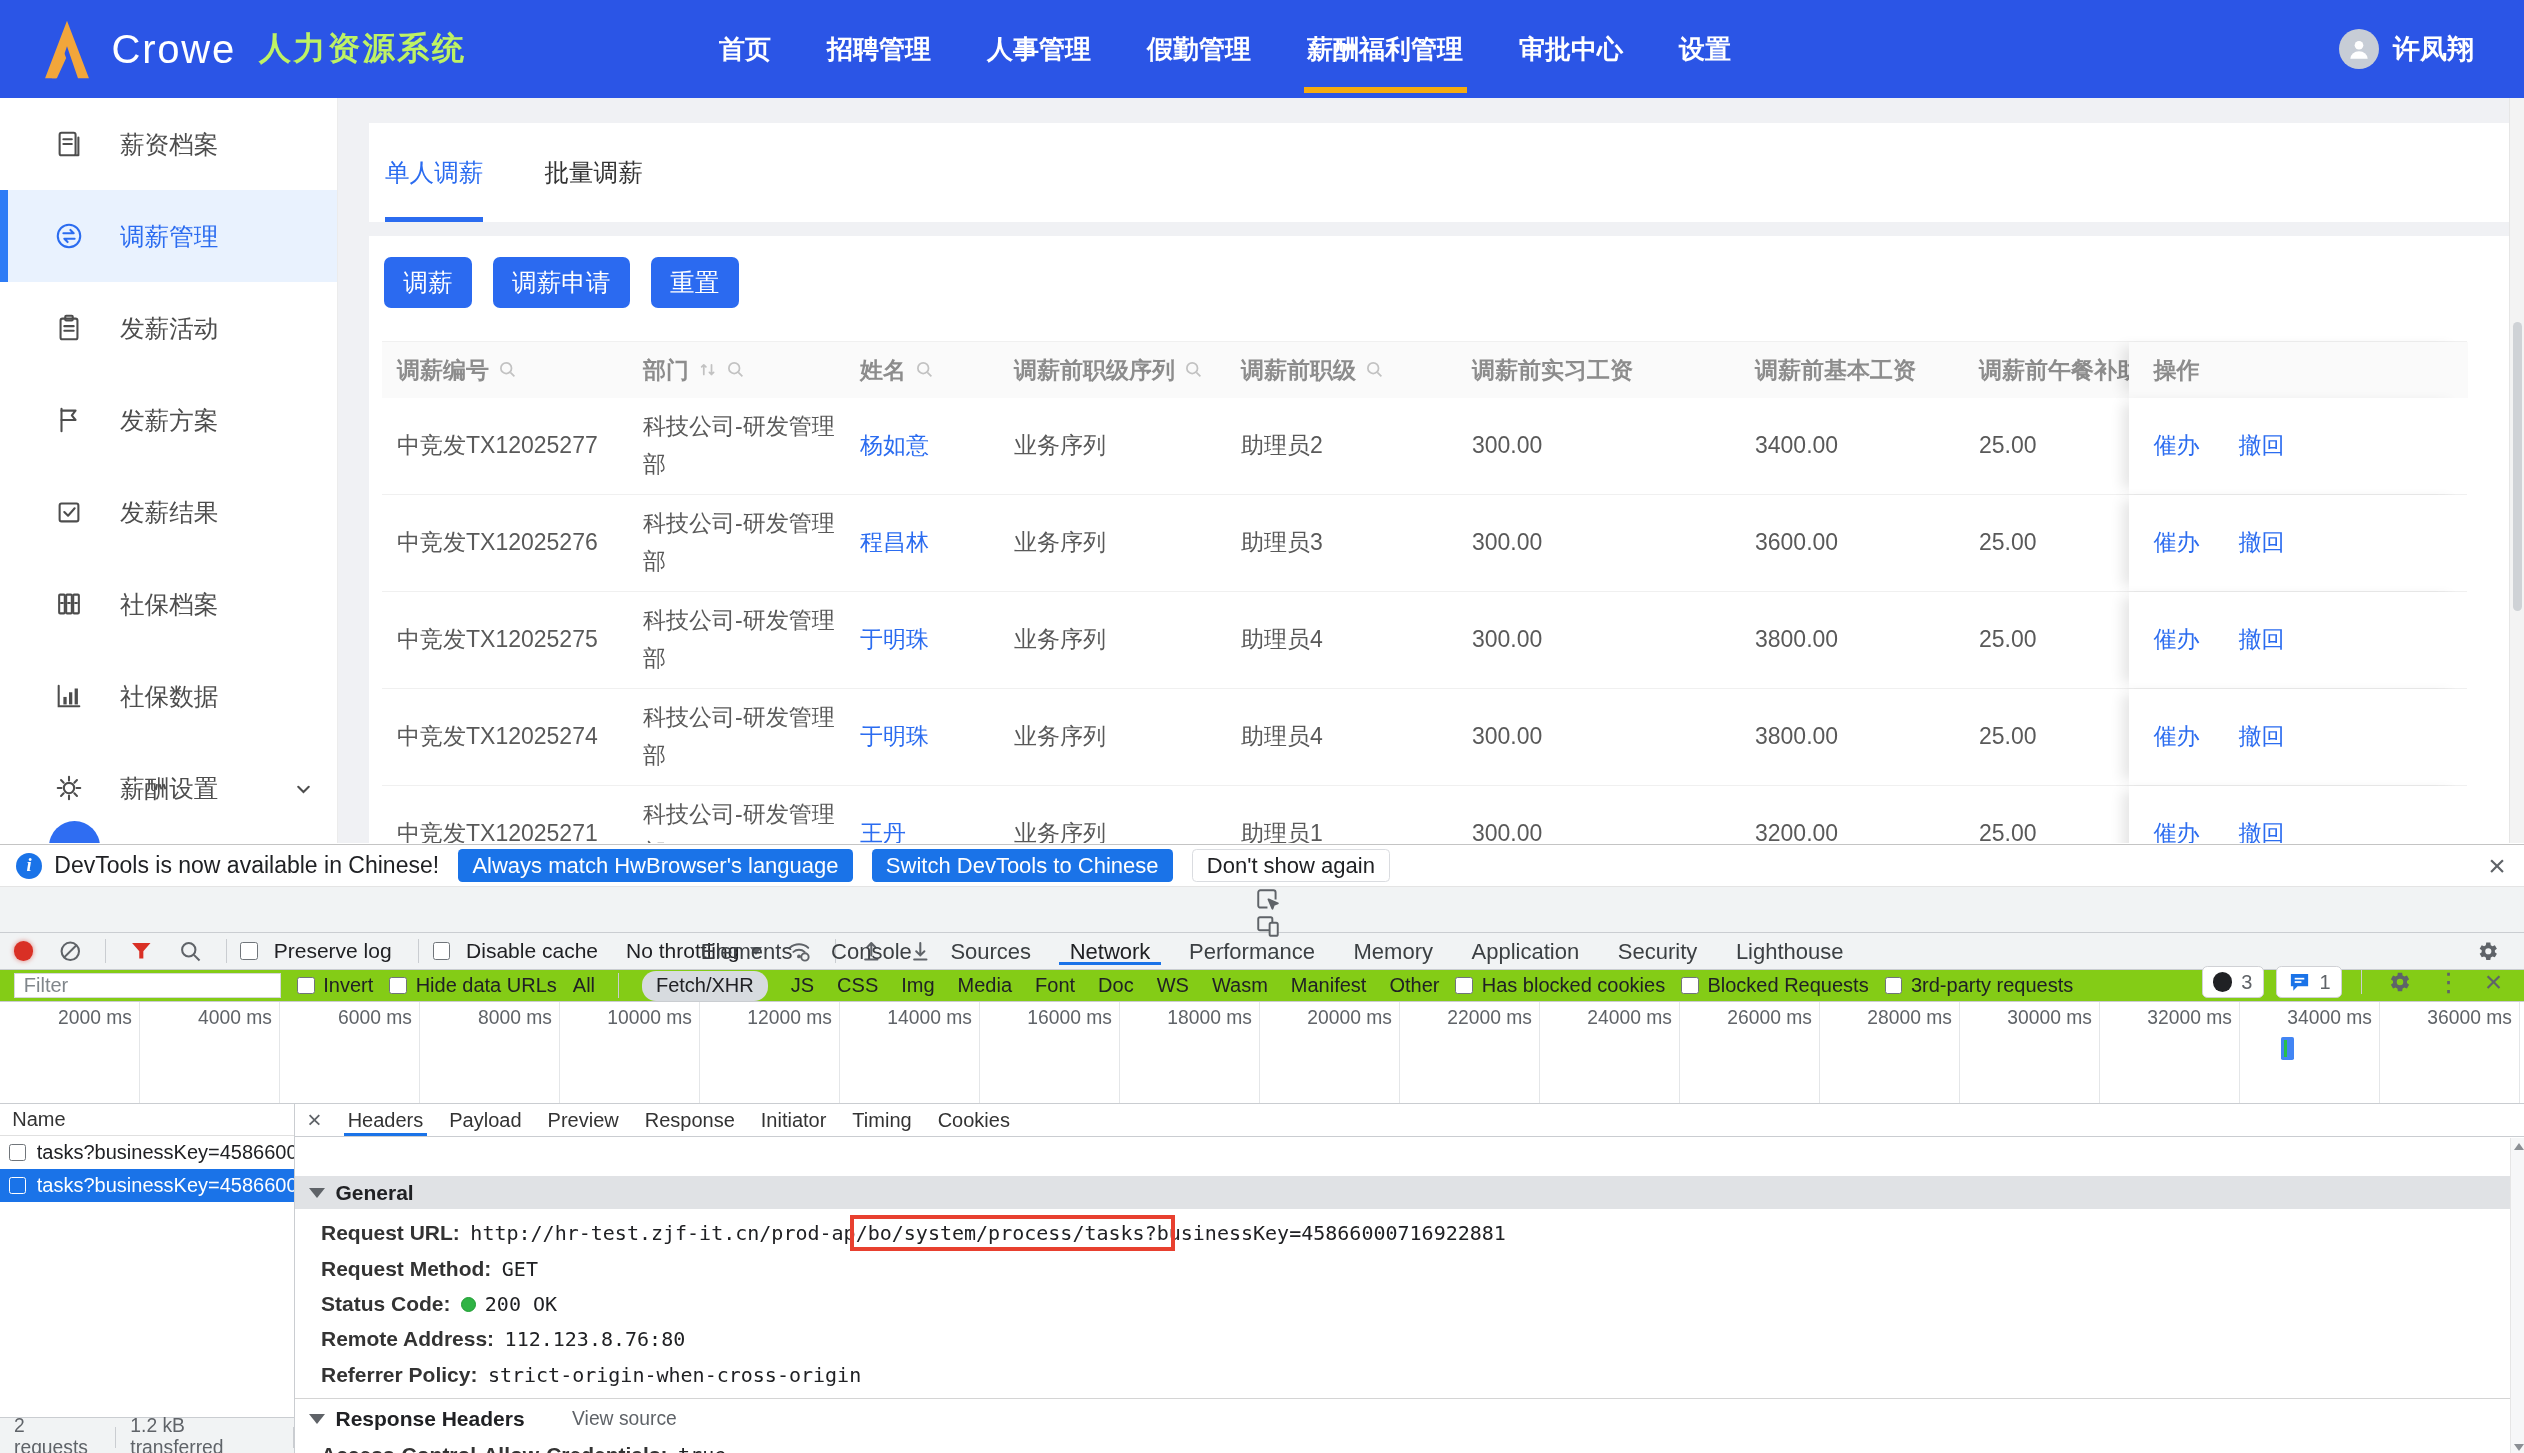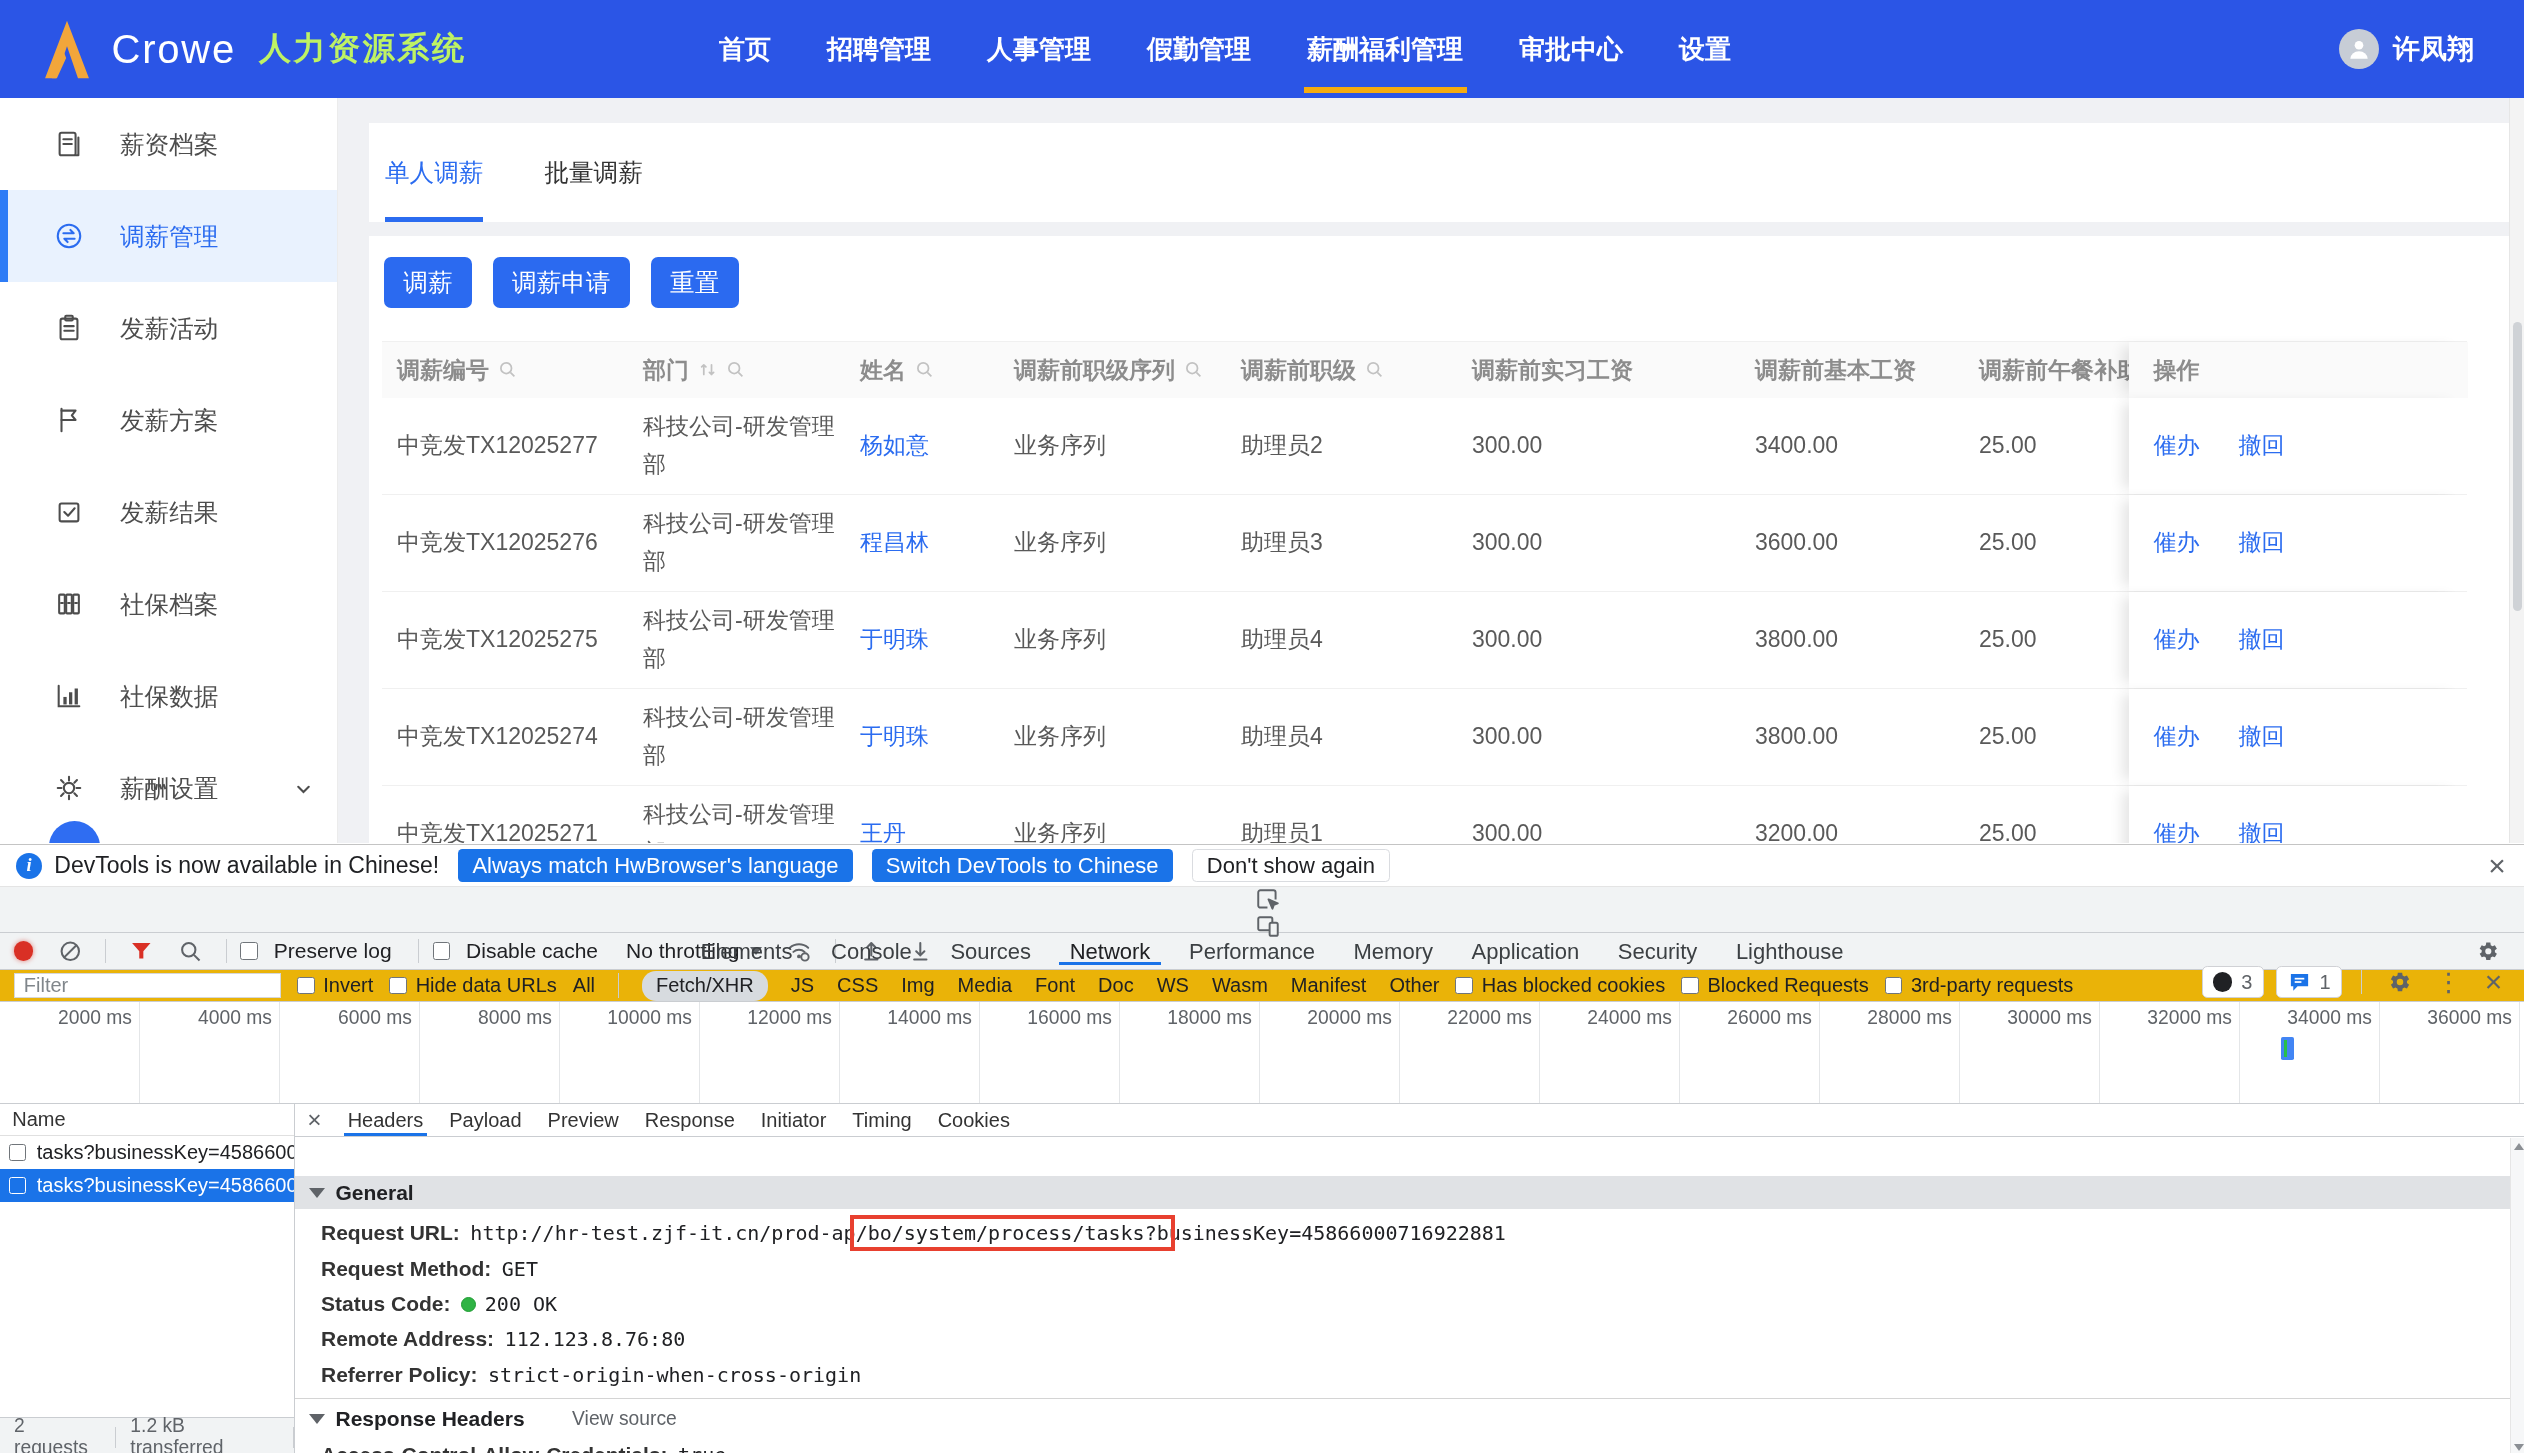--- a/index.html
+++ b/index.html
@@ -80,21 +80,21 @@
   .icon-btn { color:#5f6368; font-size:26px; cursor:pointer; padding:0 5.3px; }
 
   .dt-nettoolbar { height:37px; background:#f1f3f4; border-bottom:0.9px solid #cacdd1; display:flex; align-items:center; padding-left:14px; gap:7px; }
   .rec-dot { width:19.3px; height:19.3px; border-radius:50%; background:#d93025; box-shadow:0 0 5.3px rgba(217,48,37,.6); margin-right:8.8px; cursor:pointer; }
   .cb { width:17.5px; height:17.5px; border:1.8px solid #70757a; border-radius:2.6px; background:#fff; flex:0 0 auto; cursor:pointer; }
   .tb-label { font-size:21px; color:#202124; margin:0 12.3px 0 8.8px; }
   .throttle { display:flex; align-items:center; gap:10.5px; margin:0 8.8px; cursor:pointer; }
   .caret { width:0; height:0; border-left:6.1px solid transparent; border-right:6.1px solid transparent; border-top:8px solid #5f6368; }
   .nt-gear { margin-left:auto; margin-right:16px; }
 
-  .dt-filterrow { height:32px; background:#eab308; border-bottom:0.9px solid #cacdd1; display:flex; align-items:center; padding-left:14px; gap:16px; font-size:20px; }
+  .dt-filterrow { height:32px; background:#84cc16; border-bottom:0.9px solid #cacdd1; display:flex; align-items:center; padding-left:14px; gap:16px; font-size:20px; }
   .dt-filter-input { width:267px; height:24.6px; border:0.9px solid #d5d7da; background:#fff; font-size:20px; padding:0 8.8px; color:#202124; outline:none; font-family:inherit; }
   .dt-filter-input::placeholder { color:#80868b; }
   .chips { display:flex; align-items:center; gap:23px; }
   .chip { color:#202124; cursor:pointer; white-space:nowrap; }
   .chip.selected { background:#d7dbdf; border-radius:14px; padding:3.5px 14px; }
   .fcb { display:flex; align-items:center; gap:8.8px; white-space:nowrap; }
 
   .dt-timeline { position:relative; height:102px; background:#fff; border-bottom:0.9px solid #cacdd1; overflow:hidden; }
   .ticks { display:flex; height:100%; }
   .tick { flex:0 0 140px; border-right:0.9px solid #e4e6e8; font-size:19.3px; color:#5f6368; text-align:right; padding:5.3px 7px 0 0; white-space:nowrap; overflow:hidden; }

